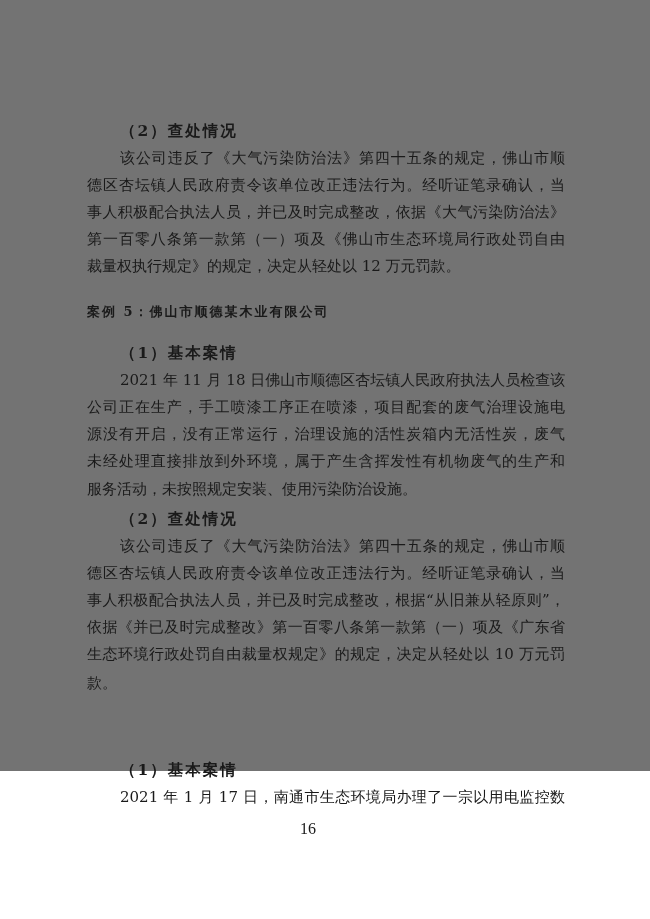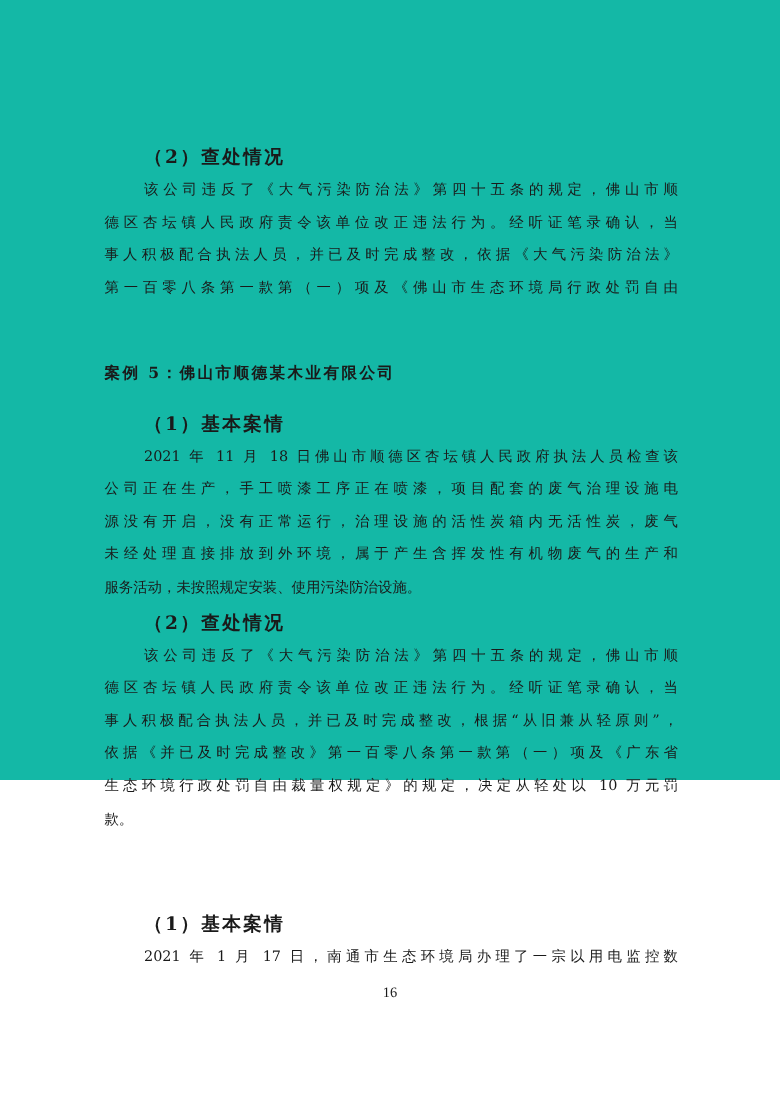--- a/index.html
+++ b/index.html
@@ -1,37 +1,38 @@
 <!DOCTYPE html>
 <html><head>
 <meta charset="utf-8">
 <style>
   html, body { margin: 0; padding: 0; background: #ffffff; }
   body { width: 650px; height: 919px; position: relative; overflow: hidden;
          font-family: "DejaVu Serif", "Liberation Serif", serif; color: #1a1a1a; }
-  .page { position: absolute; left: 0; top: 0; width: 650px; height: 650px; background: #14b8a6; }
+  .page { position: absolute; left: 0; top: 0; width: 650px; height: 771px; background: #737373; }
   .line { position: absolute; left: 87px; width: 478px; height: 22px; line-height: 22px;
-          font-size: 12px; white-space: nowrap; text-align: justify; text-align-last: justify; }
+          font-size: 15px; white-space: nowrap; text-align: justify; text-align-last: justify; }
   .line.last { text-align-last: left; }
   .indent { left: 120px; width: 445px; }
   .sub { left: 120px; width: auto; font-weight: bold; font-size: 15.5px; letter-spacing: 2px; text-align-last: left; }
   .case { font-weight: bold; width: auto; letter-spacing: 2px; text-align-last: left; font-size: 13px; }
-  .pagenum { position: absolute; left: 300px; width: 50px; text-align: center; top: 820px;
-             font-family: "Liberation Serif", serif; font-size: 12px; }
+  .pagenum { position: absolute; left: 300px; width: 50px; text-align: left; top: 820px;
+             font-family: "Liberation Serif", serif; font-size: 16px; }
 </style>
 </head>
 <body>
 
 <div class="page">
 
   <div class="line sub" style="top:120px">（2）查处情况</div>
   <div class="line indent" style="top:147px">该公司违反了《大气污染防治法》第四十五条的规定，佛山市顺</div>
   <div class="line" style="top:174px">德区杏坛镇人民政府责令该单位改正违法行为。经听证笔录确认，当</div>
   <div class="line" style="top:201px">事人积极配合执法人员，并已及时完成整改，依据《大气污染防治法》</div>
   <div class="line" style="top:228px">第一百零八条第一款第（一）项及《佛山市生态环境局行政处罚自由</div>
+  <div class="line last" style="top:255px">裁量权执行规定》的规定，决定从轻处以 12 万元罚款。</div>
 
   <div class="line case" style="top:301px">案例 5：佛山市顺德某木业有限公司</div>
   <div class="line sub" style="top:342px">（1）基本案情</div>
   <div class="line indent" style="top:369px">2021 年 11 月 18 日佛山市顺德区杏坛镇人民政府执法人员检查该</div>
   <div class="line" style="top:396px">公司正在生产，手工喷漆工序正在喷漆，项目配套的废气治理设施电</div>
   <div class="line" style="top:450px">未经处理直接排放到外环境，属于产生含挥发性有机物废气的生产和</div>
   <div class="line" style="top:423px">源没有开启，没有正常运行，治理设施的活性炭箱内无活性炭，废气</div>
   <div class="line last" style="top:478px">服务活动，未按照规定安装、使用污染防治设施。</div>
 
   <div class="line sub" style="top:508px">（2）查处情况</div>

